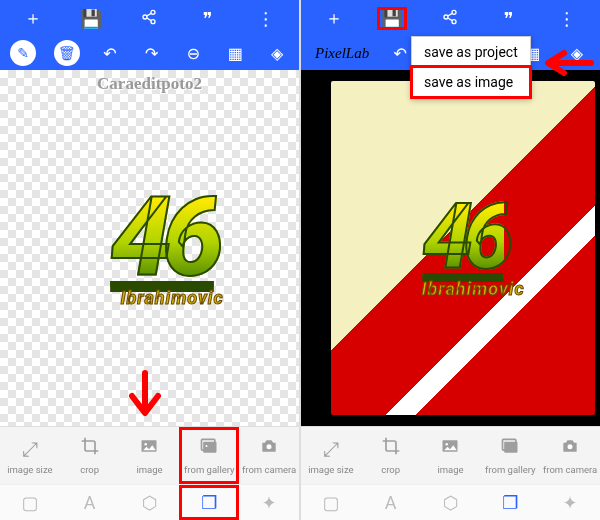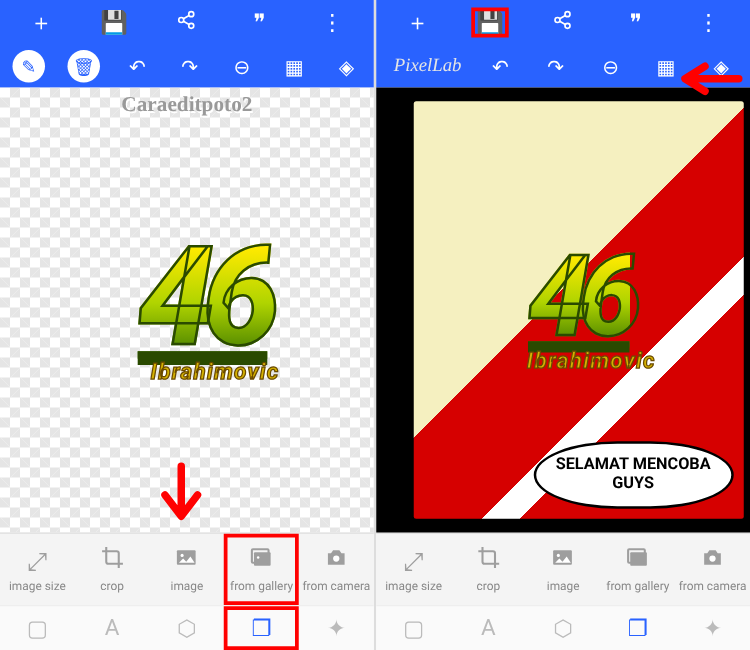--- a/index.html
+++ b/index.html
@@ -24,21 +24,21 @@
   .secondbar {
     height: 34px; background: #2962ff;
     display: flex; align-items: center; gap: 18px; padding: 0 10px;
   }
   .circlebtn {
     width: 26px; height: 26px; border-radius: 50%;
     background: #fff; display: flex; align-items: center; justify-content: center;
     color: #2962ff; font-size: 14px; cursor: pointer;
   }
   .secondbar .ico { color: #fff; font-size: 16px; flex: 1; text-align: center; cursor: pointer; }
-  .brand { font-style: italic; font-family: cursive; color: #e5e5e5; font-size: 15px; padding-left: 4px; }
+  .brand { font-style: italic; font-family: cursive; color: #000000; font-size: 15px; padding-left: 4px; }
 
   .canvas {
     flex: 1; position: relative;
     background-image:
       linear-gradient(45deg,#e5e5e5 25%,transparent 25%),
       linear-gradient(-45deg,#e5e5e5 25%,transparent 25%),
       linear-gradient(45deg,transparent 75%,#e5e5e5 75%),
       linear-gradient(-45deg,transparent 75%,#e5e5e5 75%);
     background-size: 16px 16px;
     background-position: 0 0,0 8px,8px -8px,-8px 0;
@@ -231,32 +231,34 @@
   </div>
   <div class="secondbar">
     <span class="brand">PixelLab</span>
     <span class="ico">↶</span>
     <span class="ico">↷</span>
     <span class="ico">⊖</span>
     <span class="ico">▦</span>
     <span class="ico">◈</span>
   </div>
 
+  <div class="save-menu">
+    <div>save as project</div>
+    <div class="hl">save as image</div>
+  </div>
   <div class="arrow" style="top:48px; right:4px;">
     <svg width="60" height="30">
         <path d="M55 15 L18 15 M28 5 L12 15 L28 25" stroke="#ff0000" stroke-width="6" fill="none" stroke-linecap="round" stroke-linejoin="round"></path>
       </svg>
   </div>
 
   <div class="canvas right-bg">
     <div class="right-art">
       <div class="big46">46</div>
       <div class="subname">Ibrahimovic</div>
-      <div class="speech">SELAMAT
-MENCOBA GUYS</div>
     </div>
   </div>
 
   <div class="bottombar">
     <div class="bb-item">
       <span class="i">⤢</span>
       <span>image size</span>
     </div>
     <div class="bb-item">
       <span class="i">

